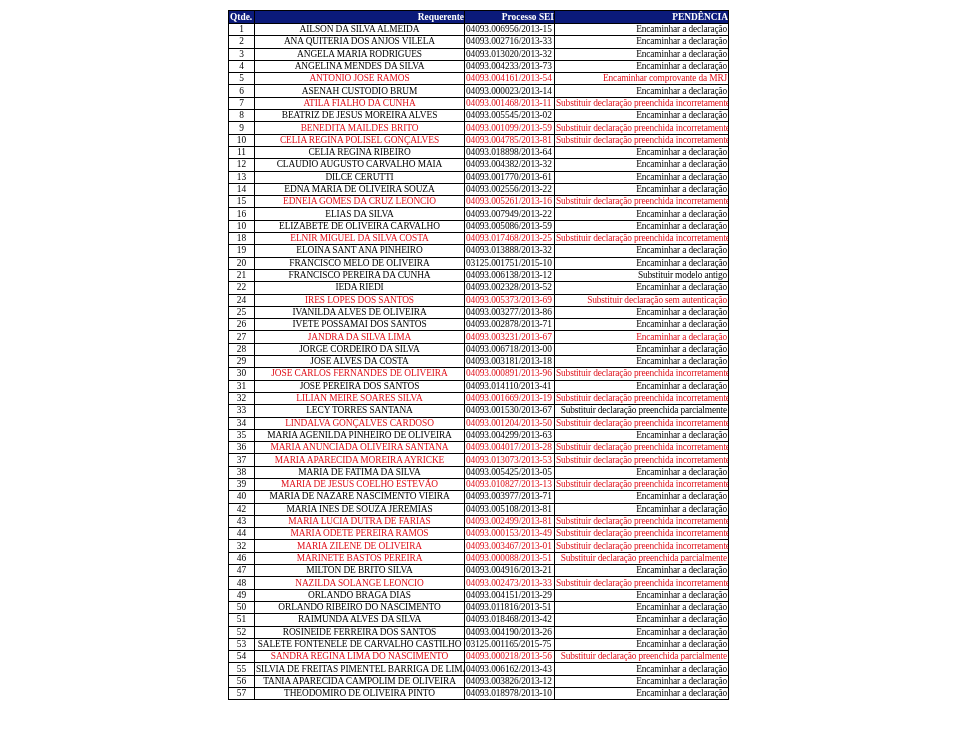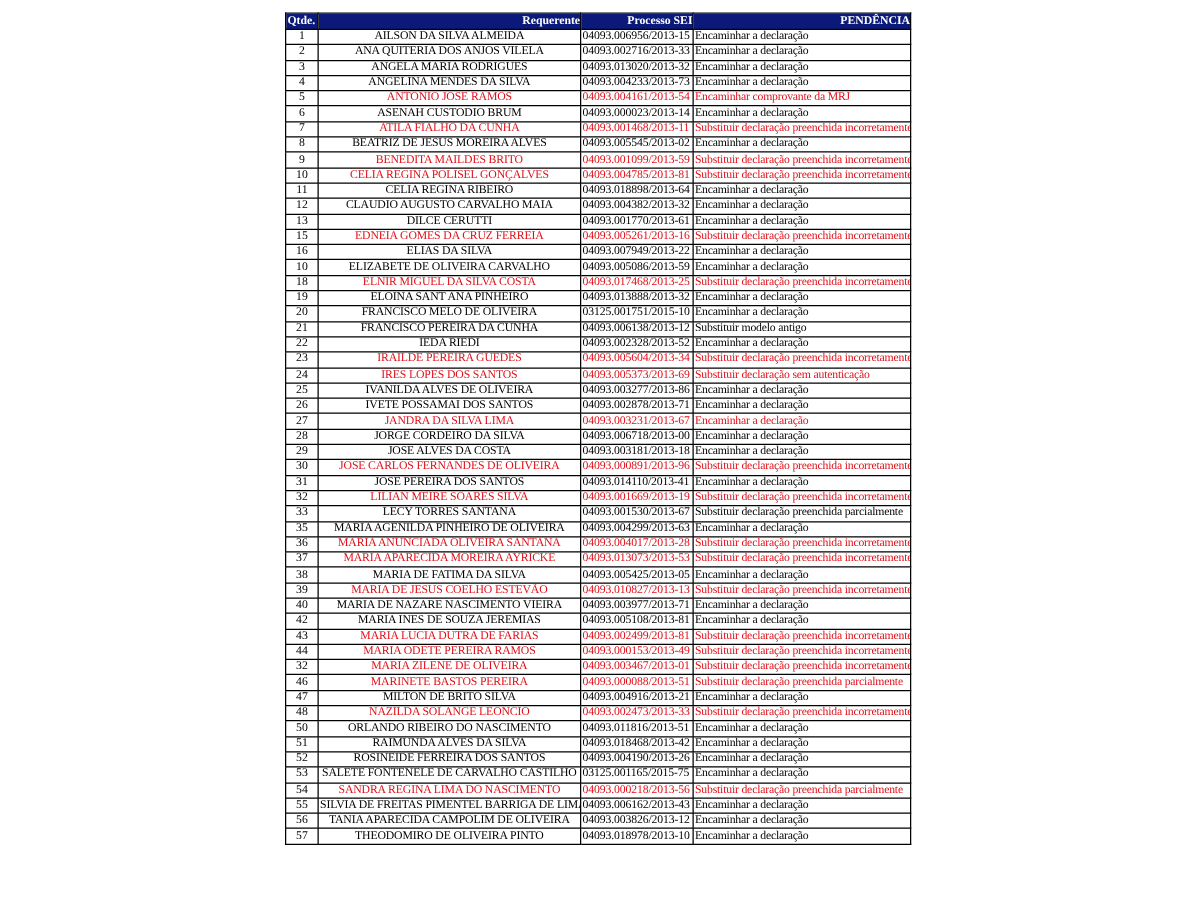--- a/index.html
+++ b/index.html
@@ -46,21 +46,21 @@
       height: 11.3px;
       padding: 0 1px;
       border: 1px solid #000000;
       white-space: nowrap;
       overflow: hidden;
       color: #000000;
     }
     table.sheet td.qtde { text-align: center; }
     table.sheet td.req { text-align: center; letter-spacing: -0.1px; }
     table.sheet td.proc { text-align: left; letter-spacing: -0.1px; }
-    table.sheet td.pend { text-align: left; letter-spacing: -0.15px; }
+    table.sheet td.pend { text-align: right; letter-spacing: -0.15px; }
     table.sheet tr.flag td.req,
     table.sheet tr.flag td.proc,
     table.sheet tr.flag td.pend { color: #e0101a; }
   </style>
 </head>
 <body>
 
 <div class="page">
   <table class="sheet">
     <colgroup>
@@ -149,23 +149,29 @@
           <td class="req">CLAUDIO AUGUSTO CARVALHO MAIA</td>
           <td class="proc">04093.004382/2013-32</td>
           <td class="pend">Encaminhar a declaração</td>
         </tr>
         <tr>
           <td class="qtde">13</td>
           <td class="req">DILCE CERUTTI</td>
           <td class="proc">04093.001770/2013-61</td>
           <td class="pend">Encaminhar a declaração</td>
         </tr>
+        <tr>
+          <td class="qtde">14</td>
+          <td class="req">EDNA MARIA DE OLIVEIRA SOUZA</td>
+          <td class="proc">04093.002556/2013-22</td>
+          <td class="pend">Encaminhar a declaração</td>
+        </tr>
         <tr class="flag">
           <td class="qtde">15</td>
-          <td class="req">EDNEIA GOMES DA CRUZ FERREIA</td>
+          <td class="req">EDNEIA GOMES DA CRUZ LEONCIO</td>
           <td class="proc">04093.005261/2013-16</td>
           <td class="pend">Substituir declaração preenchida incorretamente</td>
         </tr>
         <tr>
           <td class="qtde">16</td>
           <td class="req">ELIAS DA SILVA</td>
           <td class="proc">04093.007949/2013-22</td>
           <td class="pend">Encaminhar a declaração</td>
         </tr>
         <tr>
@@ -198,26 +204,20 @@
           <td class="proc">04093.006138/2013-12</td>
           <td class="pend">Substituir modelo antigo</td>
         </tr>
         <tr>
           <td class="qtde">22</td>
           <td class="req">IEDA RIEDI</td>
           <td class="proc">04093.002328/2013-52</td>
           <td class="pend">Encaminhar a declaração</td>
         </tr>
         <tr class="flag">
-          <td class="qtde">23</td>
-          <td class="req">IRAILDE PEREIRA GUEDES</td>
-          <td class="proc">04093.005604/2013-34</td>
-          <td class="pend">Substituir declaração preenchida incorretamente</td>
-        </tr>
-        <tr class="flag">
           <td class="qtde">24</td>
           <td class="req">IRES LOPES DOS SANTOS</td>
           <td class="proc">04093.005373/2013-69</td>
           <td class="pend">Substituir declaração sem autenticação</td>
         </tr>
         <tr>
           <td class="qtde">25</td>
           <td class="req">IVANILDA ALVES DE OLIVEIRA</td>
           <td class="proc">04093.003277/2013-86</td>
           <td class="pend">Encaminhar a declaração</td>
@@ -263,20 +263,26 @@
           <td class="req">LILIAN MEIRE SOARES SILVA</td>
           <td class="proc">04093.001669/2013-19</td>
           <td class="pend">Substituir declaração preenchida incorretamente</td>
         </tr>
         <tr>
           <td class="qtde">33</td>
           <td class="req">LECY TORRES SANTANA</td>
           <td class="proc">04093.001530/2013-67</td>
           <td class="pend">Substituir declaração preenchida parcialmente</td>
         </tr>
+        <tr class="flag">
+          <td class="qtde">34</td>
+          <td class="req">LINDALVA GONÇALVES CARDOSO</td>
+          <td class="proc">04093.001204/2013-50</td>
+          <td class="pend">Substituir declaração preenchida incorretamente</td>
+        </tr>
         <tr>
           <td class="qtde">35</td>
           <td class="req">MARIA AGENILDA PINHEIRO DE OLIVEIRA</td>
           <td class="proc">04093.004299/2013-63</td>
           <td class="pend">Encaminhar a declaração</td>
         </tr>
         <tr class="flag">
           <td class="qtde">36</td>
           <td class="req">MARIA ANUNCIADA OLIVEIRA SANTANA</td>
           <td class="proc">04093.004017/2013-28</td>
@@ -340,20 +346,26 @@
           <td class="qtde">47</td>
           <td class="req">MILTON DE BRITO SILVA</td>
           <td class="proc">04093.004916/2013-21</td>
           <td class="pend">Encaminhar a declaração</td>
         </tr>
         <tr class="flag">
           <td class="qtde">48</td>
           <td class="req">NAZILDA SOLANGE LEONCIO</td>
           <td class="proc">04093.002473/2013-33</td>
           <td class="pend">Substituir declaração preenchida incorretamente</td>
+        </tr>
+        <tr>
+          <td class="qtde">49</td>
+          <td class="req">ORLANDO BRAGA DIAS</td>
+          <td class="proc">04093.004151/2013-29</td>
+          <td class="pend">Encaminhar a declaração</td>
         </tr>
         <tr>
           <td class="qtde">50</td>
           <td class="req">ORLANDO RIBEIRO DO NASCIMENTO</td>
           <td class="proc">04093.011816/2013-51</td>
           <td class="pend">Encaminhar a declaração</td>
         </tr>
         <tr>
           <td class="qtde">51</td>
           <td class="req">RAIMUNDA ALVES DA SILVA</td>

